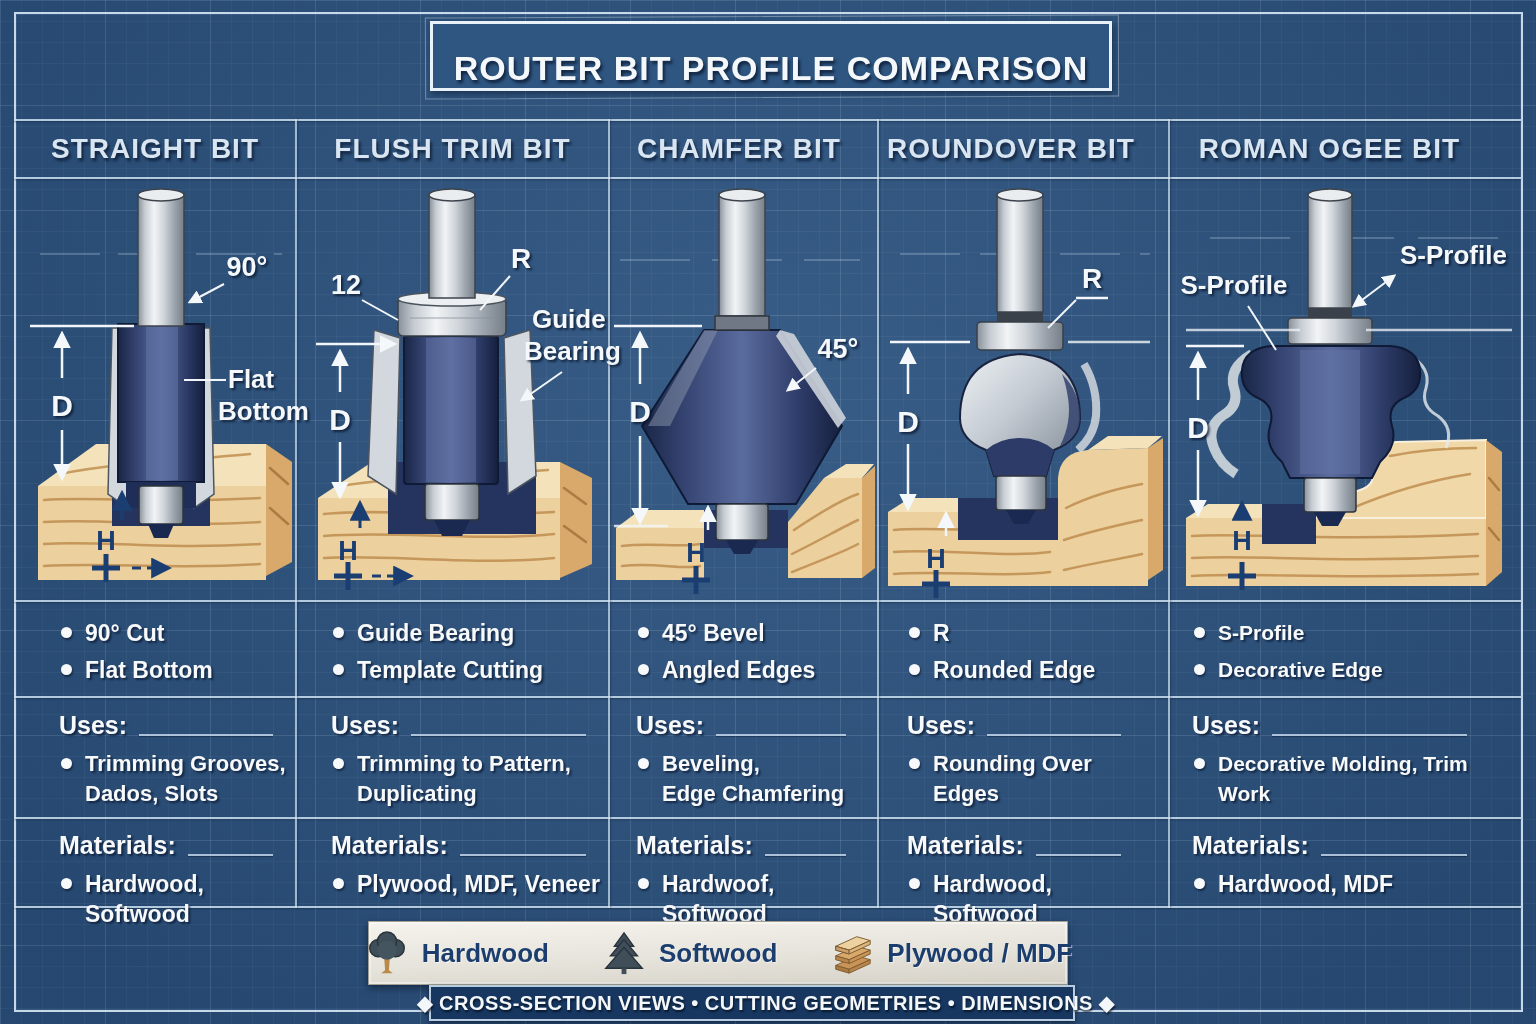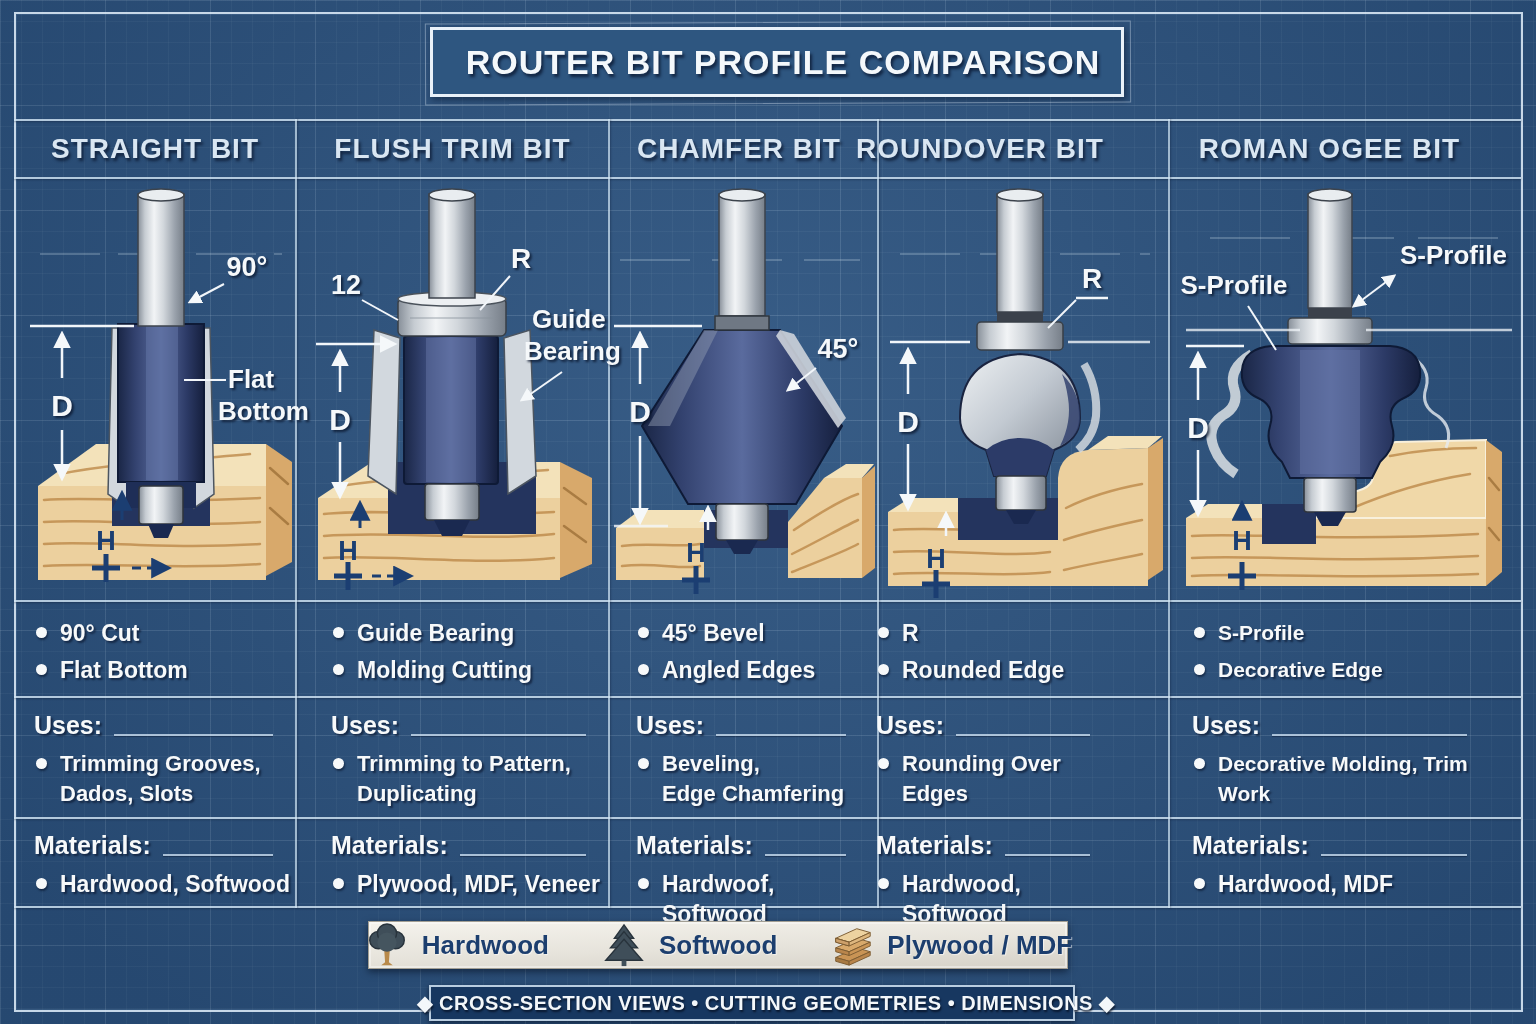--- a/index.html
+++ b/index.html
@@ -14,52 +14,52 @@
       linear-gradient(rgba(190,215,235,.06) 1px, transparent 1px),
       linear-gradient(90deg, rgba(190,215,235,.06) 1px, transparent 1px);
     background-size:100% 100%,105px 105px,105px 105px,21px 21px,21px 21px;
   }
   .outer-frame{position:absolute;left:14px;top:12px;width:1505px;height:996px;
     border:2px solid rgba(222,236,248,.88);box-shadow:inset 0 0 0 1px rgba(120,160,200,.18);}
   .hline{position:absolute;left:14px;width:1507px;height:2px;background:rgba(210,229,244,.82);
     box-shadow:0 1px 2px rgba(8,18,40,.35);}
   .vline{position:absolute;top:119px;height:789px;width:2px;background:rgba(210,229,244,.7);
     box-shadow:1px 0 2px rgba(8,18,40,.3);}
-  .title-box{position:absolute;left:430px;top:27px;width:676px;height:64px;
-    background:#2e5680;border:3px solid #e9f1f9;display:flex;align-items:center;justify-content:center;
-    box-shadow:2px 3px 6px rgba(5,15,35,.45);padding-left:12px;}
+  .title-box{position:absolute;left:430px;top:21px;width:676px;height:64px;
+    background:#2e5680;border:3px solid #e9f1f9;display:flex;align-items:flex-end;justify-content:center;
+    box-shadow:2px 3px 6px rgba(5,15,35,.45);}
   .title-box::before{content:"";position:absolute;inset:-8px -10px -10px -8px;
     border:1px solid rgba(222,236,248,.4);transform:rotate(-.25deg);pointer-events:none;}
   .title-box::after{content:"";position:absolute;left:-44px;right:-44px;top:50%;height:2px;
     background:rgba(222,236,248,.55);z-index:-1;}
   .title-text{font-size:34px;font-weight:bold;color:#f4f8fb;letter-spacing:1px;
     text-shadow:2px 3px 3px rgba(6,16,38,.7);white-space:nowrap;}
   .cA{left:15px;width:280px}.cB{left:297px;width:311px}.cC{left:610px;width:258px}
-  .cD{left:848px;width:264px}.cE{left:1170px;width:319px}
+  .cD{left:879px;width:264px}.cE{left:1170px;width:319px}
   .hdr{position:absolute;top:124px;height:50px;display:flex;align-items:center;justify-content:center;
     font-size:28px;font-weight:bold;color:#d9e6f2;letter-spacing:1px;
     text-shadow:2px 3px 3px rgba(6,16,38,.68);white-space:nowrap;}
   .illus{position:absolute;left:0;top:178px;width:1536px;height:424px;}
   .txt{color:#f7f9fa;font-weight:bold;text-shadow:2px 2px 2px rgba(6,16,38,.62);}
   .feat-cell{position:absolute;top:607px;height:88px;box-sizing:border-box;display:flex;
     flex-direction:column;justify-content:center;gap:7px;}
   .uses-cell{position:absolute;top:702px;height:114px;box-sizing:border-box;padding-top:8px;}
   .mat-cell{position:absolute;top:822px;height:82px;box-sizing:border-box;padding-top:8px;}
-  .pA{padding-left:19px}.pB{padding-left:34px}.pC{padding-left:26px}.pD{padding-left:28px}.pE{padding-left:22px}
+  .pA{padding-left:44px}.pB{padding-left:34px}.pC{padding-left:26px}.pD{padding-left:28px}.pE{padding-left:22px}
   .bullet-item{position:relative;padding-left:26px;font-size:23px;line-height:30px;}
   .bullet-item::before{content:"";position:absolute;left:2px;top:9px;width:11px;height:11px;border-radius:50%;
     background:#f7f9fa;box-shadow:1px 2px 2px rgba(6,16,38,.55);}
   .label-row{display:flex;align-items:flex-end;font-size:25px;line-height:30px;margin-bottom:9px;padding-right:22px;}
   .label-row .rule{flex:1;margin-left:12px;margin-bottom:4px;height:0;
     border-bottom:2px solid rgba(205,224,242,.78);box-shadow:0 1px 1px rgba(6,16,38,.4);}
   .use-lines .line2{display:block;}
   .uses-cell .bullet-item{font-size:22px;line-height:30px;}
   .cE .bullet-item{font-size:21px;}
   .mat-cell .bullet-item{font-size:23px;}
-  .legend-bar{position:absolute;left:368px;top:921px;width:700px;height:48px;box-sizing:border-box;
+  .legend-bar{position:absolute;left:368px;top:921px;width:700px;height:64px;box-sizing:border-box;
     background:linear-gradient(178deg,#f5f3ed 0%,#e6e3db 55%,#d5d1c7 100%);
     border:1px solid #a39f94;box-shadow:0 3px 7px rgba(4,12,30,.55), inset 0 0 0 2px rgba(255,255,255,.4);
     display:flex;align-items:center;justify-content:center;gap:26px;}
   .legend-item{display:flex;align-items:center;gap:12px;}
   .legend-label{font-size:26px;font-weight:bold;color:#1c3e6e;text-shadow:1px 1px 1px rgba(255,255,255,.6);white-space:nowrap;}
   .leg-sep{width:3px;height:34px;background:#23466f;opacity:.85;}
   .footer-bar{position:absolute;left:429px;top:985px;width:646px;height:36px;box-sizing:border-box;
     background:#173760;border:2px solid #b9cde0;box-shadow:0 2px 5px rgba(4,12,30,.6);
     display:flex;align-items:center;justify-content:center;padding-left:28px;}
   .footer-text{font-size:20px;font-weight:bold;color:#f3f7fa;letter-spacing:.5px;white-space:nowrap;
@@ -398,21 +398,21 @@
       </g>
     </g>
   </svg>
 
   <div class="feat-cell cA pA">
     <div class="txt bullet-item">90° Cut</div>
     <div class="txt bullet-item">Flat Bottom</div>
   </div>
   <div class="feat-cell cB pB">
     <div class="txt bullet-item">Guide Bearing</div>
-    <div class="txt bullet-item">Molding Cutting</div>
+    <div class="txt bullet-item">Template Cutting</div>
   </div>
   <div class="feat-cell cC pC">
     <div class="txt bullet-item">45° Bevel</div>
     <div class="txt bullet-item">Angled Edges</div>
   </div>
   <div class="feat-cell cD pD">
     <div class="txt bullet-item">R</div>
     <div class="txt bullet-item">Rounded Edge</div>
   </div>
   <div class="feat-cell cE pE">

